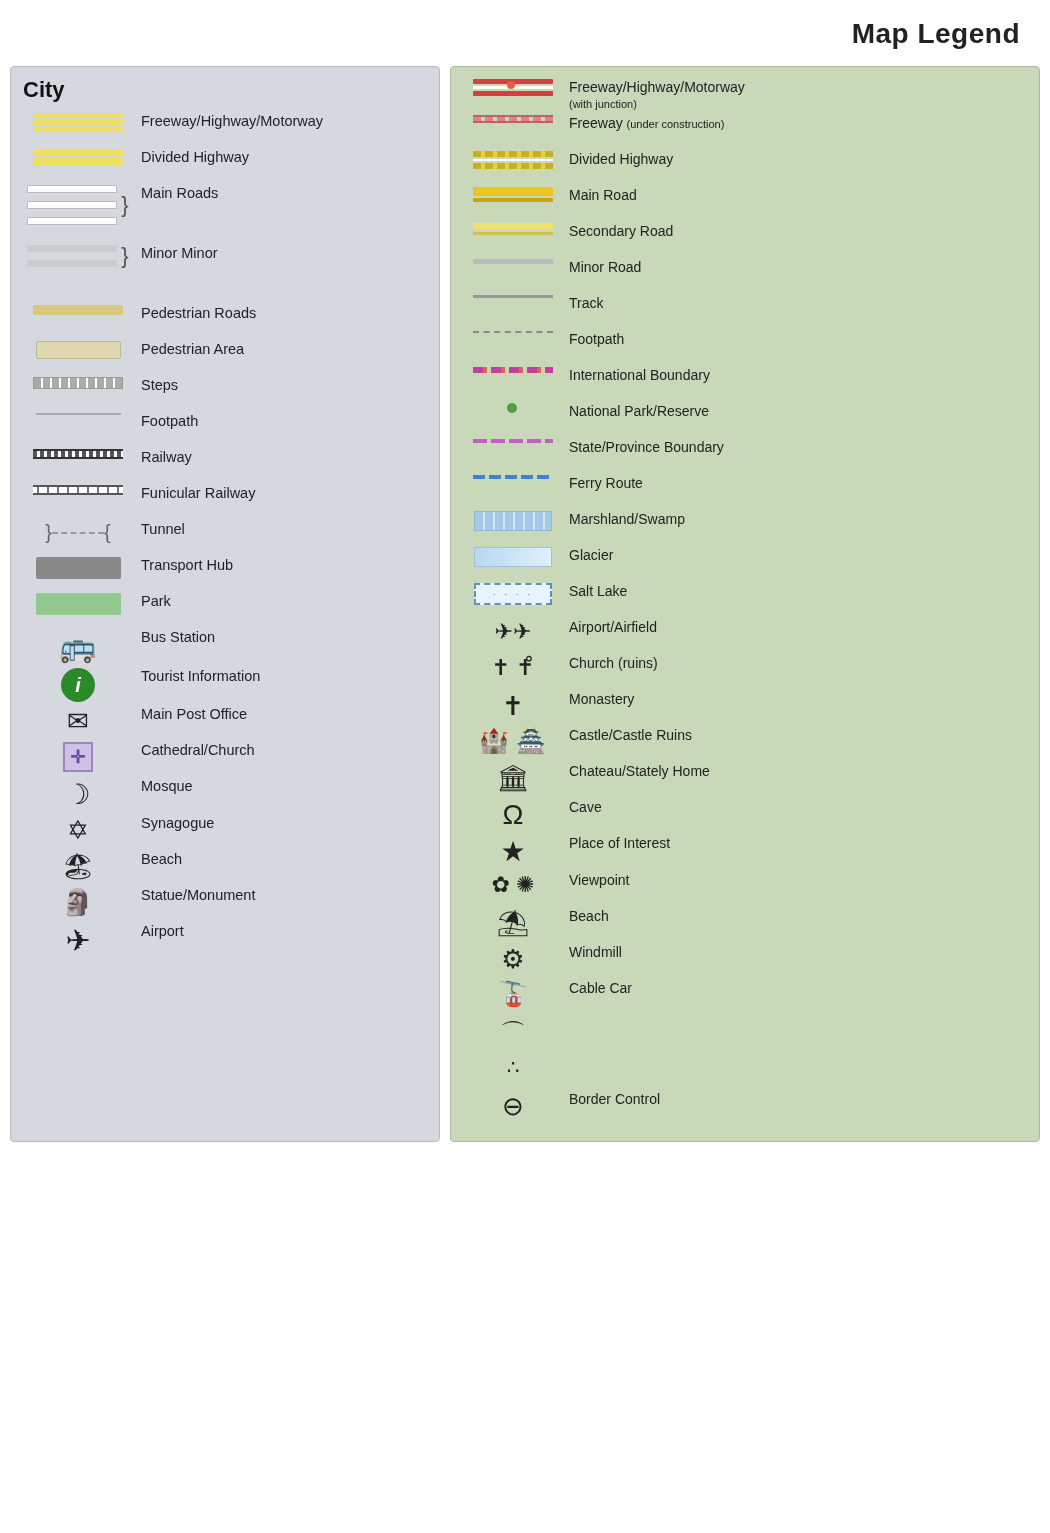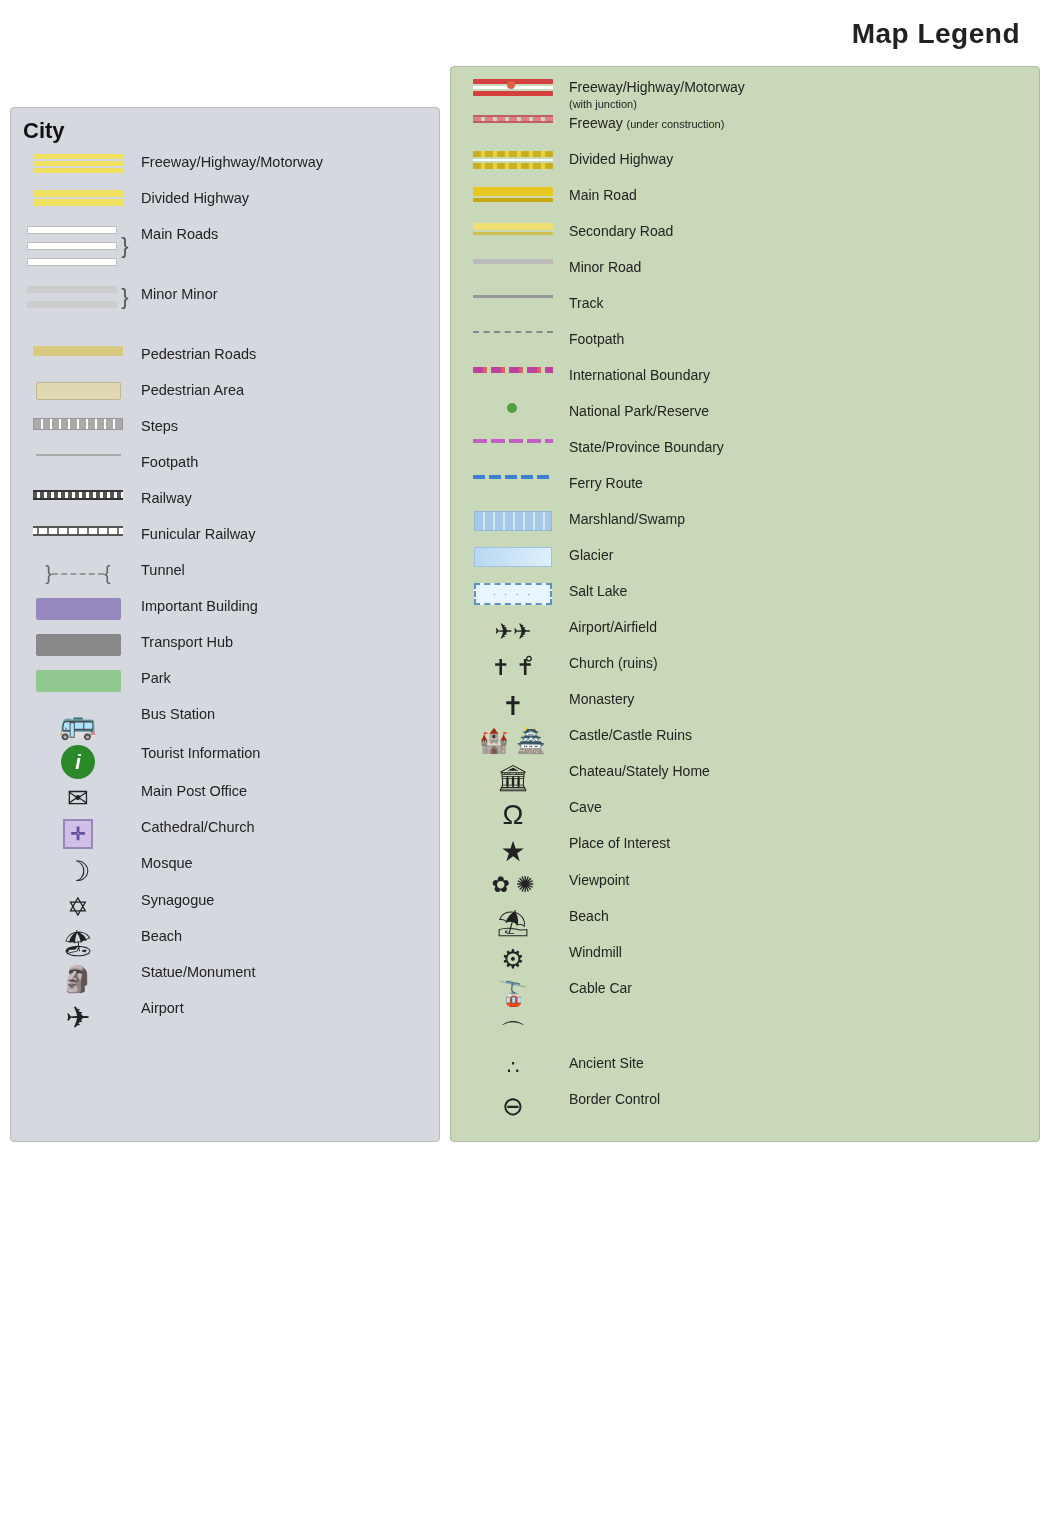--- a/index.html
+++ b/index.html
@@ -23,21 +23,20 @@
       gap: 10px;
       padding: 0 10px 20px 10px;
     }
     .city-panel {
       background: #d6d8e0;
       border: 1.5px solid #bbb;
       border-radius: 4px;
       width: 430px;
       min-width: 430px;
       padding: 10px 0 16px 12px;
-      margin-top: 41px;
     }
     .regional-panel {
       background: #c8d8b8;
       border: 1.5px solid #aabba0;
       border-radius: 4px;
       flex: 1;
       padding: 10px 12px 16px 12px;
     }
     .panel-title {
       font-size: 22px;
@@ -265,26 +264,20 @@
       <div class="symbol-cell">
         <div style="display:flex;align-items:center;font-size:20px;color:#666;">
           <span>}</span>
           <div style="width:52px;border-top:2px dashed #999;"></div>
           <span>{</span>
         </div>
       </div>
       <div class="label-cell">Tunnel</div>
     </div>
 
-    <div class="legend-row">
-      <div class="symbol-cell">
-        <div class="color-block" style="background:#9888c0;"></div>
-      </div>
-      <div class="label-cell">Important Building</div>
-    </div>
 
     <div class="legend-row">
       <div class="symbol-cell">
         <div class="color-block" style="background:#888;"></div>
       </div>
       <div class="label-cell">Transport Hub</div>
     </div>
 
     <div class="legend-row">
       <div class="symbol-cell">
@@ -567,21 +560,20 @@
     <div class="legend-row">
       <div class="reg-symbol-cell">
         <span style="font-size:26px;">⌒</span>
       </div>
     </div>
 
     <div class="legend-row">
       <div class="reg-symbol-cell">
         <span style="font-size:20px;">∴</span>
       </div>
-      <div class="reg-label-cell">Ancient Site</div>
     </div>
 
     <div class="legend-row">
       <div class="reg-symbol-cell">
         <span style="font-size:26px;">⊖</span>
       </div>
       <div class="reg-label-cell">Border Control</div>
     </div>
 
   </div>

